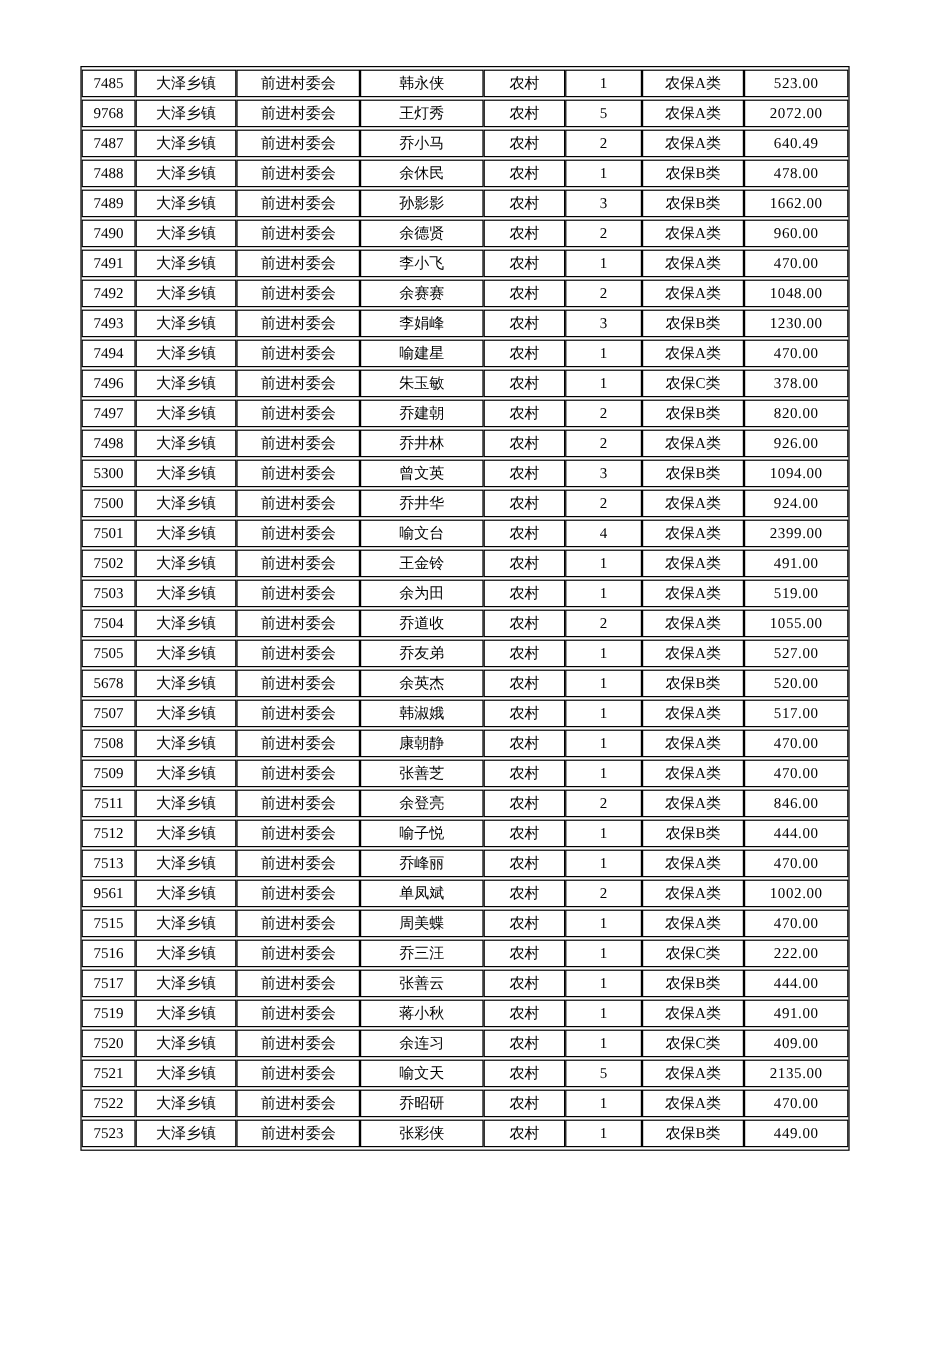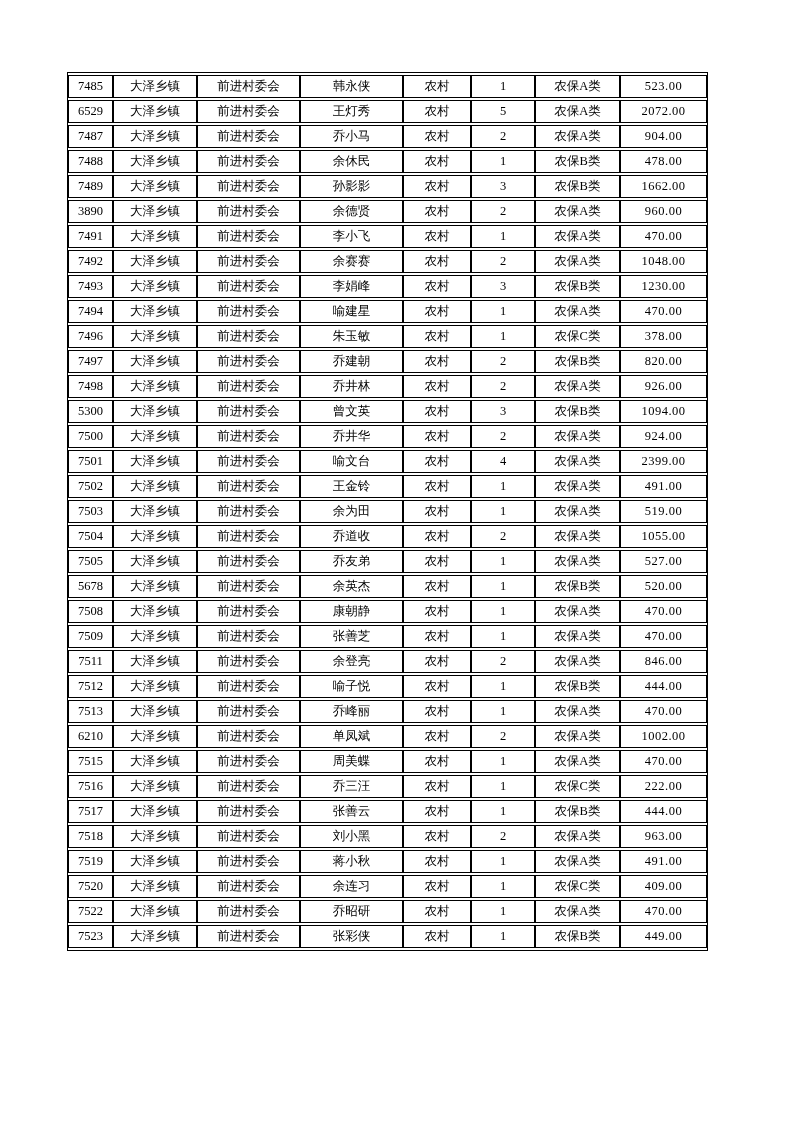--- a/index.html
+++ b/index.html
@@ -12,21 +12,21 @@
     width: 793px;
     height: 1122px;
     background: #ffffff;
     overflow: hidden;
     font-family: "Liberation Serif", "DejaVu Serif", serif;
     color: #000000;
   }
   table.records {
     position: absolute;
     left: 67px;
-    top: 72px;
+    top: 55px;
     width: 639px;
     table-layout: fixed;
     border-collapse: separate;
     border-spacing: 0 2px;
     border: 1px solid #000000;
     font-family: Liberation Serif, serif;
   }
   table.records td {
     border: 1px solid #000000;
     height: 21px;
@@ -63,38 +63,38 @@
           <td class="cell-serial">7485</td>
           <td class="cell-town">大泽乡镇</td>
           <td class="cell-village">前进村委会</td>
           <td class="cell-name">韩永侠</td>
           <td class="cell-residence">农村</td>
           <td class="cell-count">1</td>
           <td class="cell-category">农保A类</td>
           <td class="cell-amount">523.00</td>
         </tr>
         <tr>
-          <td class="cell-serial">6529</td>
+          <td class="cell-serial">9768</td>
           <td class="cell-town">大泽乡镇</td>
           <td class="cell-village">前进村委会</td>
           <td class="cell-name">王灯秀</td>
           <td class="cell-residence">农村</td>
           <td class="cell-count">5</td>
           <td class="cell-category">农保A类</td>
           <td class="cell-amount">2072.00</td>
         </tr>
         <tr>
           <td class="cell-serial">7487</td>
           <td class="cell-town">大泽乡镇</td>
           <td class="cell-village">前进村委会</td>
           <td class="cell-name">乔小马</td>
           <td class="cell-residence">农村</td>
           <td class="cell-count">2</td>
           <td class="cell-category">农保A类</td>
-          <td class="cell-amount">904.00</td>
+          <td class="cell-amount">640.49</td>
         </tr>
         <tr>
           <td class="cell-serial">7488</td>
           <td class="cell-town">大泽乡镇</td>
           <td class="cell-village">前进村委会</td>
           <td class="cell-name">余休民</td>
           <td class="cell-residence">农村</td>
           <td class="cell-count">1</td>
           <td class="cell-category">农保B类</td>
           <td class="cell-amount">478.00</td>
@@ -103,21 +103,21 @@
           <td class="cell-serial">7489</td>
           <td class="cell-town">大泽乡镇</td>
           <td class="cell-village">前进村委会</td>
           <td class="cell-name">孙影影</td>
           <td class="cell-residence">农村</td>
           <td class="cell-count">3</td>
           <td class="cell-category">农保B类</td>
           <td class="cell-amount">1662.00</td>
         </tr>
         <tr>
-          <td class="cell-serial">3890</td>
+          <td class="cell-serial">7490</td>
           <td class="cell-town">大泽乡镇</td>
           <td class="cell-village">前进村委会</td>
           <td class="cell-name">余德贤</td>
           <td class="cell-residence">农村</td>
           <td class="cell-count">2</td>
           <td class="cell-category">农保A类</td>
           <td class="cell-amount">960.00</td>
         </tr>
         <tr>
           <td class="cell-serial">7491</td>
@@ -263,20 +263,30 @@
           <td class="cell-serial">5678</td>
           <td class="cell-town">大泽乡镇</td>
           <td class="cell-village">前进村委会</td>
           <td class="cell-name">余英杰</td>
           <td class="cell-residence">农村</td>
           <td class="cell-count">1</td>
           <td class="cell-category">农保B类</td>
           <td class="cell-amount">520.00</td>
         </tr>
         <tr>
+          <td class="cell-serial">7507</td>
+          <td class="cell-town">大泽乡镇</td>
+          <td class="cell-village">前进村委会</td>
+          <td class="cell-name">韩淑娥</td>
+          <td class="cell-residence">农村</td>
+          <td class="cell-count">1</td>
+          <td class="cell-category">农保A类</td>
+          <td class="cell-amount">517.00</td>
+        </tr>
+        <tr>
           <td class="cell-serial">7508</td>
           <td class="cell-town">大泽乡镇</td>
           <td class="cell-village">前进村委会</td>
           <td class="cell-name">康朝静</td>
           <td class="cell-residence">农村</td>
           <td class="cell-count">1</td>
           <td class="cell-category">农保A类</td>
           <td class="cell-amount">470.00</td>
         </tr>
         <tr>
@@ -313,21 +323,21 @@
           <td class="cell-serial">7513</td>
           <td class="cell-town">大泽乡镇</td>
           <td class="cell-village">前进村委会</td>
           <td class="cell-name">乔峰丽</td>
           <td class="cell-residence">农村</td>
           <td class="cell-count">1</td>
           <td class="cell-category">农保A类</td>
           <td class="cell-amount">470.00</td>
         </tr>
         <tr>
-          <td class="cell-serial">6210</td>
+          <td class="cell-serial">9561</td>
           <td class="cell-town">大泽乡镇</td>
           <td class="cell-village">前进村委会</td>
           <td class="cell-name">单凤斌</td>
           <td class="cell-residence">农村</td>
           <td class="cell-count">2</td>
           <td class="cell-category">农保A类</td>
           <td class="cell-amount">1002.00</td>
         </tr>
         <tr>
           <td class="cell-serial">7515</td>
@@ -353,48 +363,48 @@
           <td class="cell-serial">7517</td>
           <td class="cell-town">大泽乡镇</td>
           <td class="cell-village">前进村委会</td>
           <td class="cell-name">张善云</td>
           <td class="cell-residence">农村</td>
           <td class="cell-count">1</td>
           <td class="cell-category">农保B类</td>
           <td class="cell-amount">444.00</td>
         </tr>
         <tr>
-          <td class="cell-serial">7518</td>
-          <td class="cell-town">大泽乡镇</td>
-          <td class="cell-village">前进村委会</td>
-          <td class="cell-name">刘小黑</td>
-          <td class="cell-residence">农村</td>
-          <td class="cell-count">2</td>
-          <td class="cell-category">农保A类</td>
-          <td class="cell-amount">963.00</td>
-        </tr>
-        <tr>
           <td class="cell-serial">7519</td>
           <td class="cell-town">大泽乡镇</td>
           <td class="cell-village">前进村委会</td>
           <td class="cell-name">蒋小秋</td>
           <td class="cell-residence">农村</td>
           <td class="cell-count">1</td>
           <td class="cell-category">农保A类</td>
           <td class="cell-amount">491.00</td>
         </tr>
         <tr>
           <td class="cell-serial">7520</td>
           <td class="cell-town">大泽乡镇</td>
           <td class="cell-village">前进村委会</td>
           <td class="cell-name">余连习</td>
           <td class="cell-residence">农村</td>
           <td class="cell-count">1</td>
           <td class="cell-category">农保C类</td>
           <td class="cell-amount">409.00</td>
+        </tr>
+        <tr>
+          <td class="cell-serial">7521</td>
+          <td class="cell-town">大泽乡镇</td>
+          <td class="cell-village">前进村委会</td>
+          <td class="cell-name">喻文天</td>
+          <td class="cell-residence">农村</td>
+          <td class="cell-count">5</td>
+          <td class="cell-category">农保A类</td>
+          <td class="cell-amount">2135.00</td>
         </tr>
         <tr>
           <td class="cell-serial">7522</td>
           <td class="cell-town">大泽乡镇</td>
           <td class="cell-village">前进村委会</td>
           <td class="cell-name">乔昭研</td>
           <td class="cell-residence">农村</td>
           <td class="cell-count">1</td>
           <td class="cell-category">农保A类</td>
           <td class="cell-amount">470.00</td>

